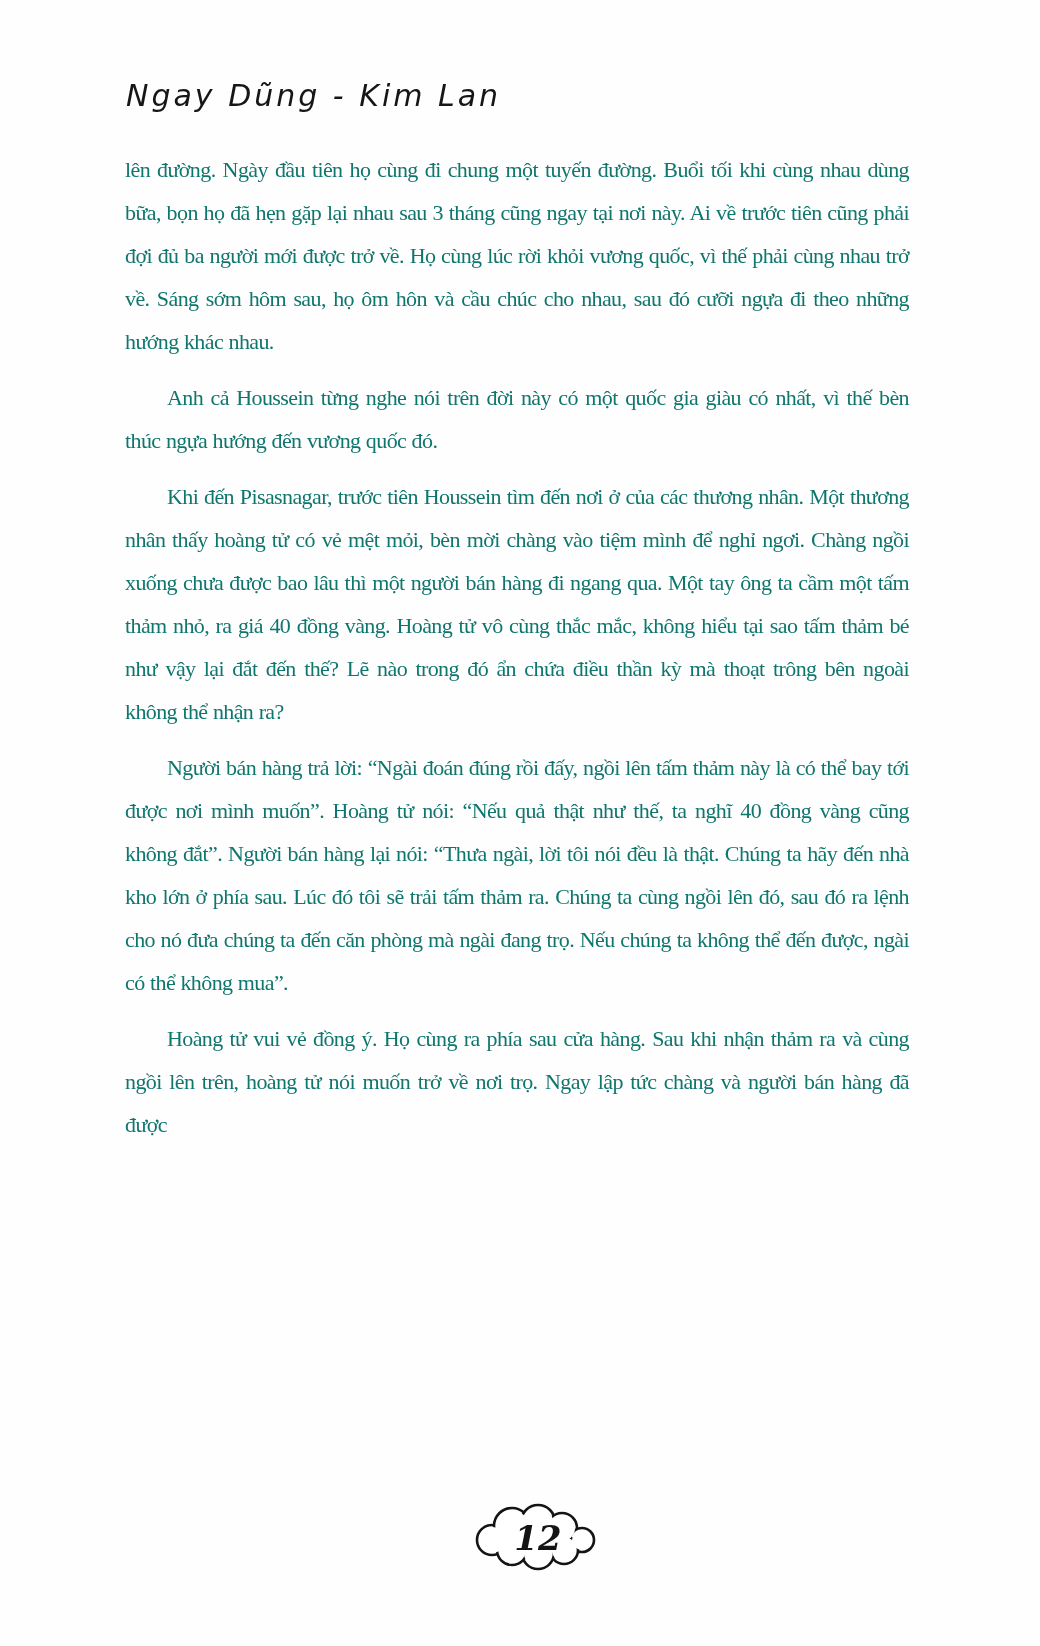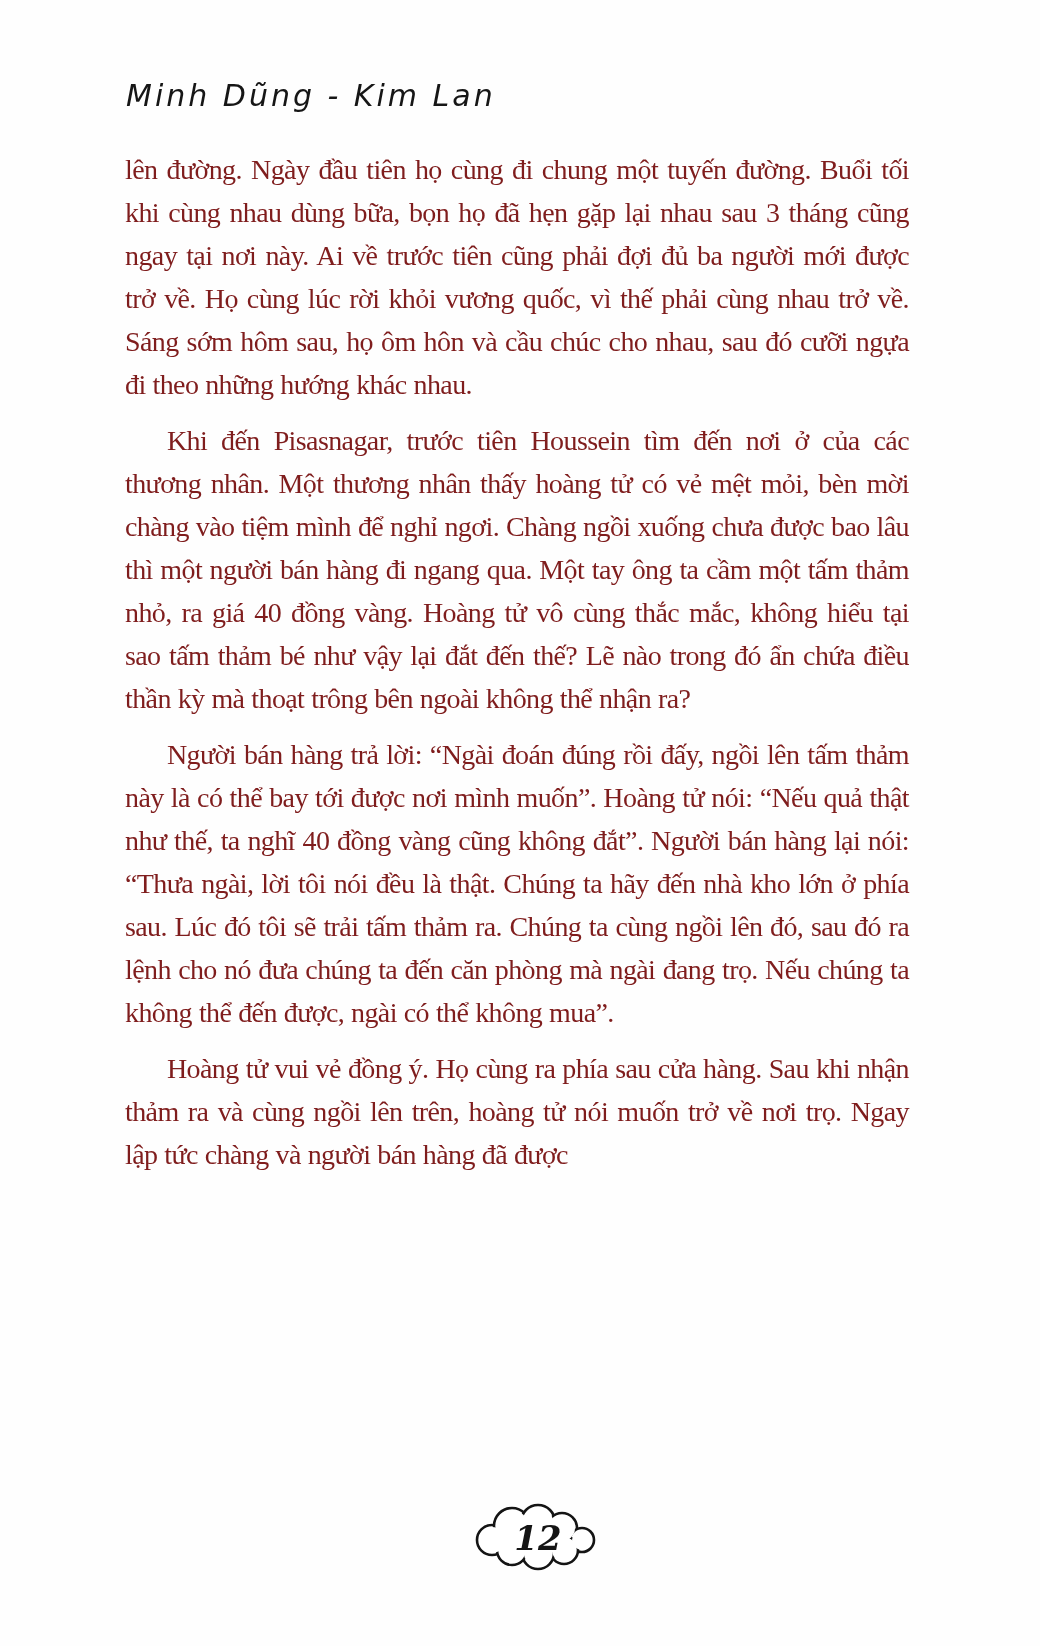--- a/index.html
+++ b/index.html
@@ -24,26 +24,26 @@
     letter-spacing: 3px;
     color: #161616;
     white-space: nowrap;
   }
   .text-column {
     position: absolute;
     left: 125px; top: 148px;
     width: 784px;
   }
   .text-column p {
-    font-size: 28px;
+    font-size: 22px;
     letter-spacing: -0.6px;
     word-spacing: 0.5px;
     line-height: 43px;
     text-align: justify;
-    color: #7f1d1d;
+    color: #0f766e;
   }
   .text-column p + p { margin-top: 13px; }
   .text-column p.indented { text-indent: 42px; }
   .page-number-wrap {
     position: absolute;
     left: 460px; top: 1498px;
     width: 160px; height: 84px;
   }
   .page-number-wrap svg { display: block; }
   .cloud-num {
@@ -52,24 +52,25 @@
     font-weight: bold;
     font-size: 34px;
     fill: #141414;
   }
 </style>
 </head>
 <body>
 
 <div class="page">
 
-  <div class="author-header">Minh Dũng - Kim Lan</div>
+  <div class="author-header">Ngay Dũng - Kim Lan</div>
 
   <div class="text-column">
     <p>lên đường. Ngày đầu tiên họ cùng đi chung một tuyến đường. Buổi tối khi cùng nhau dùng bữa, bọn họ đã hẹn gặp lại nhau sau 3 tháng cũng ngay tại nơi này. Ai về trước tiên cũng phải đợi đủ ba người mới được trở về. Họ cùng lúc rời khỏi vương quốc, vì thế phải cùng nhau trở về. Sáng sớm hôm sau, họ ôm hôn và cầu chúc cho nhau, sau đó cưỡi ngựa đi theo những hướng khác nhau.</p>
+    <p class="indented">Anh cả Houssein từng nghe nói trên đời này có một quốc gia giàu có nhất, vì thế bèn thúc ngựa hướng đến vương quốc đó.</p>
     <p class="indented">Khi đến Pisasnagar, trước tiên Houssein tìm đến nơi ở của các thương nhân. Một thương nhân thấy hoàng tử có vẻ mệt mỏi, bèn mời chàng vào tiệm mình để nghỉ ngơi. Chàng ngồi xuống chưa được bao lâu thì một người bán hàng đi ngang qua. Một tay ông ta cầm một tấm thảm nhỏ, ra giá 40 đồng vàng. Hoàng tử vô cùng thắc mắc, không hiểu tại sao tấm thảm bé như vậy lại đắt đến thế? Lẽ nào trong đó ẩn chứa điều thần kỳ mà thoạt trông bên ngoài không thể nhận ra?</p>
     <p class="indented">Người bán hàng trả lời: “Ngài đoán đúng rồi đấy, ngồi lên tấm thảm này là có thể bay tới được nơi mình muốn”. Hoàng tử nói: “Nếu quả thật như thế, ta nghĩ 40 đồng vàng cũng không đắt”. Người bán hàng lại nói: “Thưa ngài, lời tôi nói đều là thật. Chúng ta hãy đến nhà kho lớn ở phía sau. Lúc đó tôi sẽ trải tấm thảm ra. Chúng ta cùng ngồi lên đó, sau đó ra lệnh cho nó đưa chúng ta đến căn phòng mà ngài đang trọ. Nếu chúng ta không thể đến được, ngài có thể không mua”.</p>
     <p class="indented">Hoàng tử vui vẻ đồng ý. Họ cùng ra phía sau cửa hàng. Sau khi nhận thảm ra và cùng ngồi lên trên, hoàng tử nói muốn trở về nơi trọ. Ngay lập tức chàng và người bán hàng đã được</p>
   </div>
 
   <div class="page-number-wrap">
     <svg width="160" height="84" viewBox="0 0 160 84">
 
       <g stroke="#141414" stroke-width="2.6" fill="#ffffff">
         <circle cx="32" cy="42" r="15"></circle>

